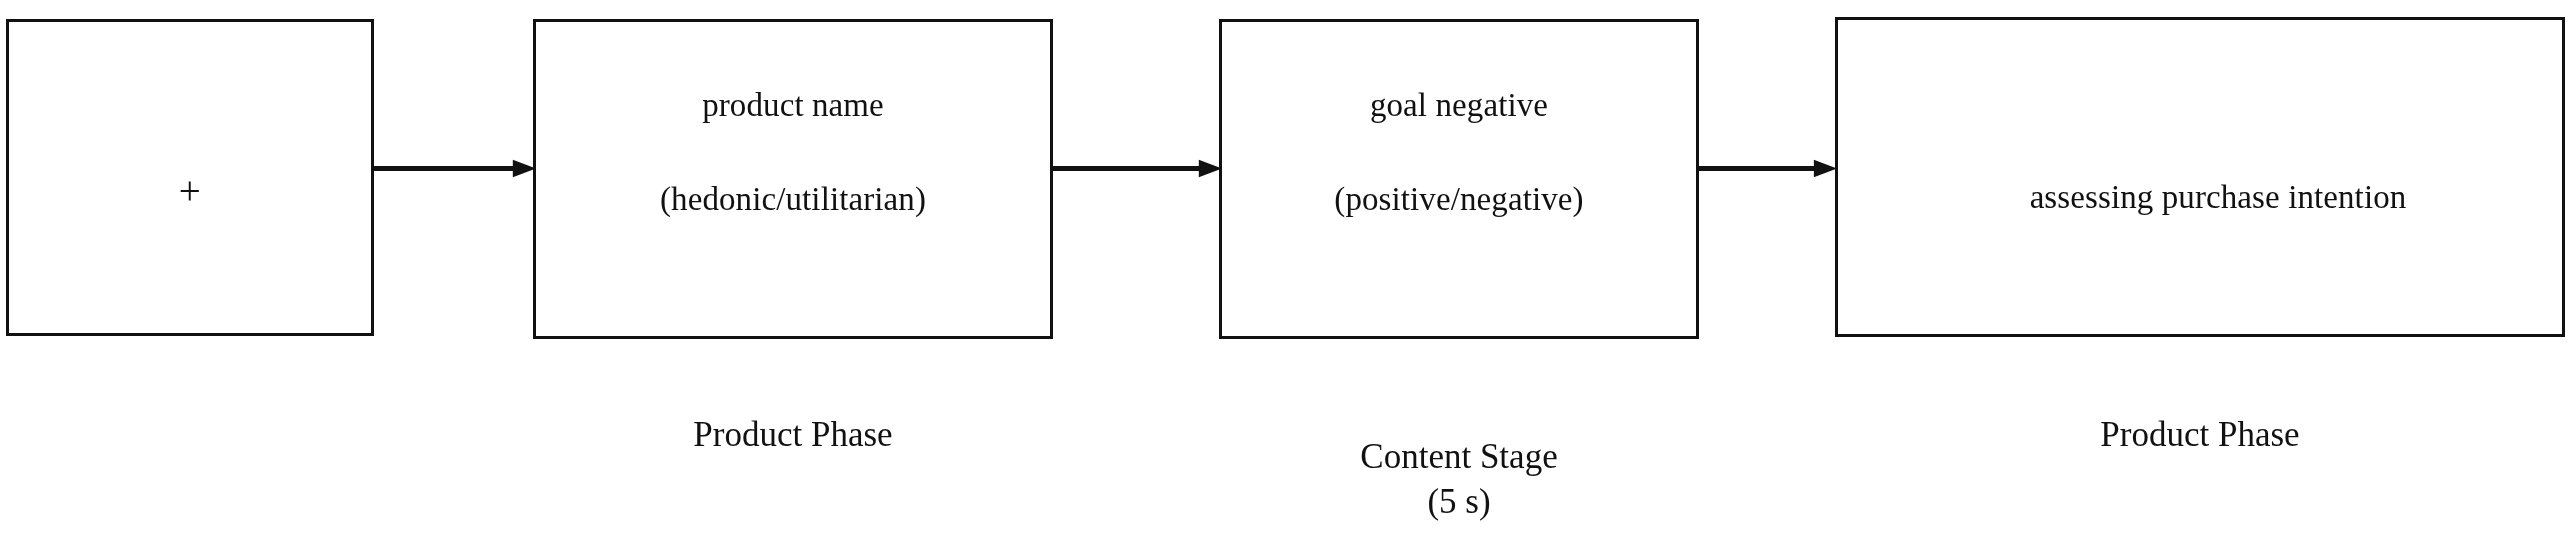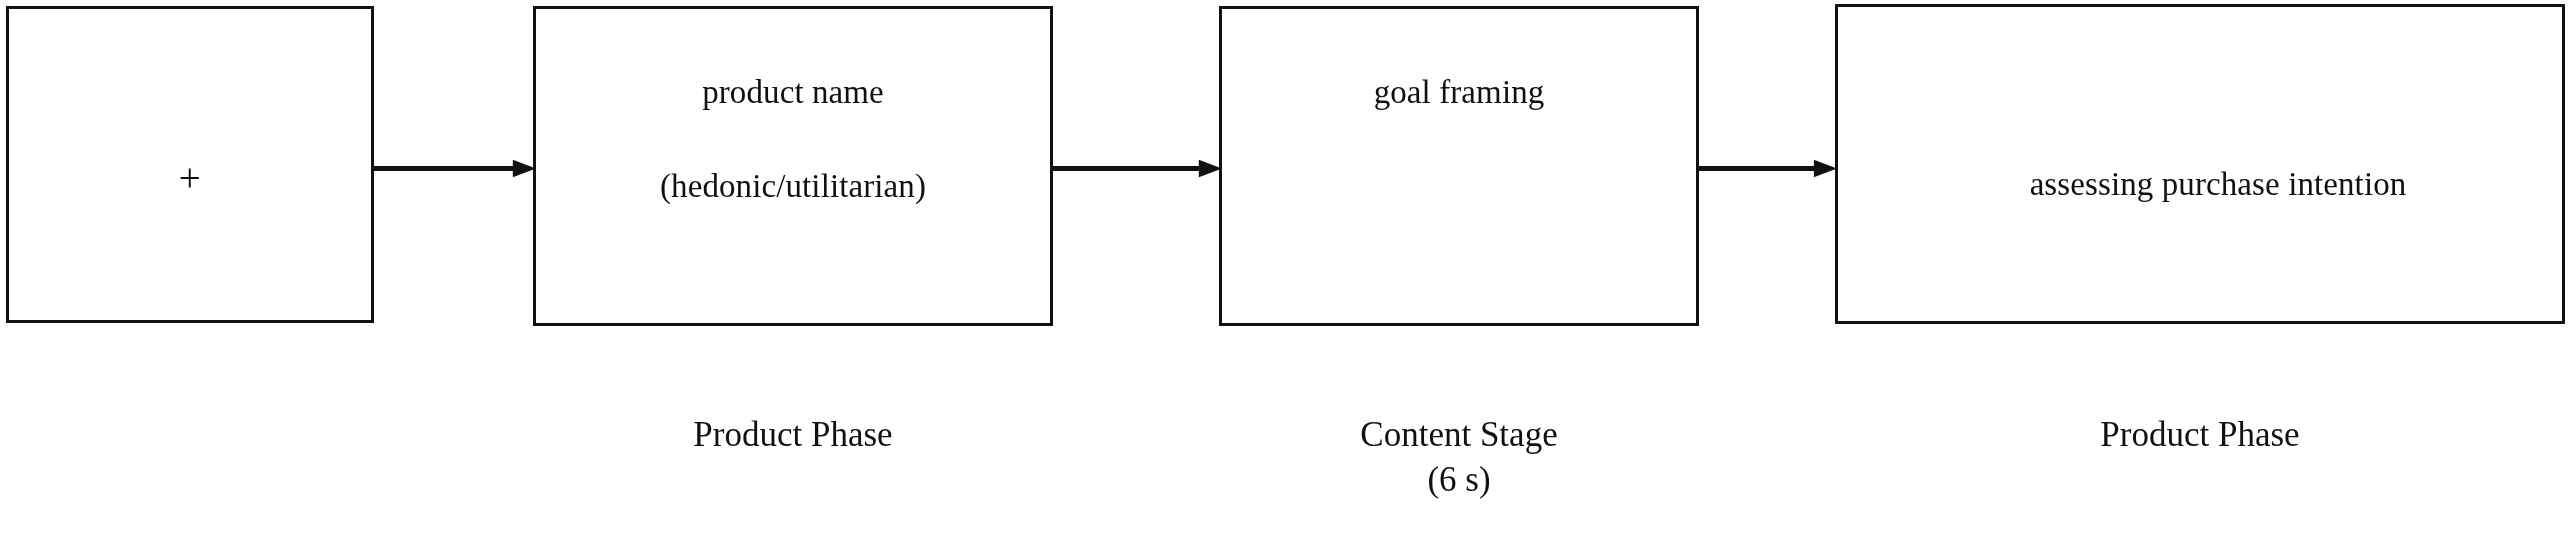--- a/index.html
+++ b/index.html
@@ -16,20 +16,21 @@
     color: #000000;
     overflow: hidden;
   }
 
   
   .box {
     position: absolute;
     box-sizing: border-box;
     border: 3.6px solid #111111;
     background: #ffffff;
+    margin-top: 13px;
   }
 
   .box-text {
     position: absolute;
     left: 0;
     right: 0;
     text-align: center;
     font-size: 33px;
     line-height: 1.0;
     color: #111111;
@@ -73,21 +74,22 @@
   <div class="box" style="left:5.8px; top:5.8px; width:368px; height:317px;">
     <div class="fixation" style="top:149px;">+</div>
   </div>
 
   <div class="box" style="left:533px; top:5.8px; width:520px; height:320px;">
     <div class="box-text" style="top:67px;">product name</div>
     <div class="box-text" style="top:161px;">(hedonic/utilitarian)</div>
   </div>
 
   <div class="box" style="left:1219px; top:5.8px; width:480px; height:320px;">
-    <div class="box-text" style="top:67px;">goal framing</div>
+    <div class="box-text" style="top:67px;">goal negative</div>
+    <div class="box-text" style="top:161px;">(positive/negative)</div>
   </div>
 
   <div class="box" style="left:1835px; top:4.3px; width:730px; height:320px;">
     <div class="box-text" style="top:161px;padding-left:36px;">assessing purchase intention</div>
   </div>
 
   <div class="arrow" style="left:371px; top:159px; width:165px;">
     <svg width="165" height="19" viewBox="0 0 228 26">
       <line x1="0" y1="13" x2="203" y2="13" stroke="#111111" stroke-width="7"></line>
       <polygon points="196,1 228,13 196,25" fill="#111111"></polygon>
@@ -106,23 +108,23 @@
       <line x1="0" y1="13" x2="170" y2="13" stroke="#111111" stroke-width="7"></line>
       <polygon points="163,1 195,13 163,25" fill="#111111"></polygon>
     </svg>
   </div>
 
 
   <div class="caption" style="left:533px; top:413px; width:520px;">
     <span>Product Phase</span>
   </div>
 
-  <div class="caption" style="left:1219px; top:413px; width:480px;">
+  <div class="caption" style="left:1219px; top:435px; width:480px;">
     <span>Content Stage</span>
-    <span class="l2">(6 s)</span>
+    <span class="l2">(5 s)</span>
   </div>
 
   <div class="caption" style="left:1835px; top:413px; width:730px;">
     <span>Product Phase</span>
     <span class="l2"></span>
   </div>
 
 </div>
 
 

